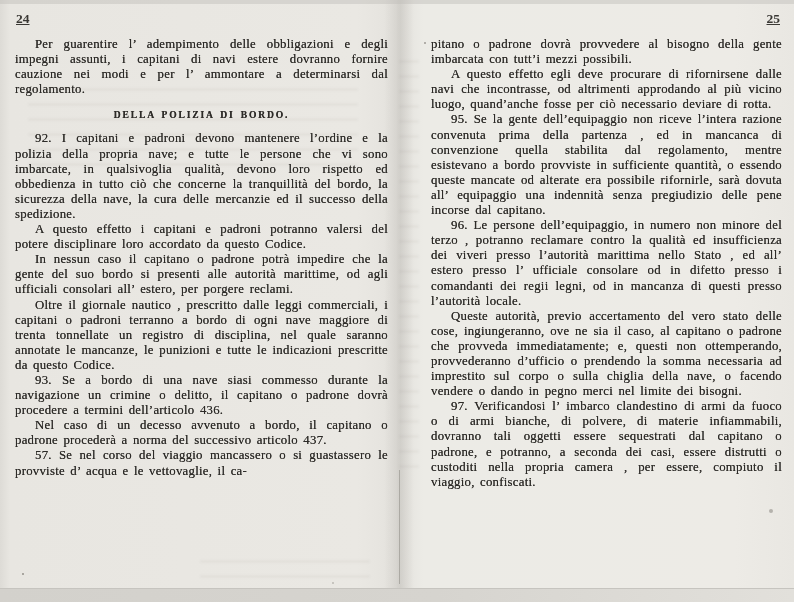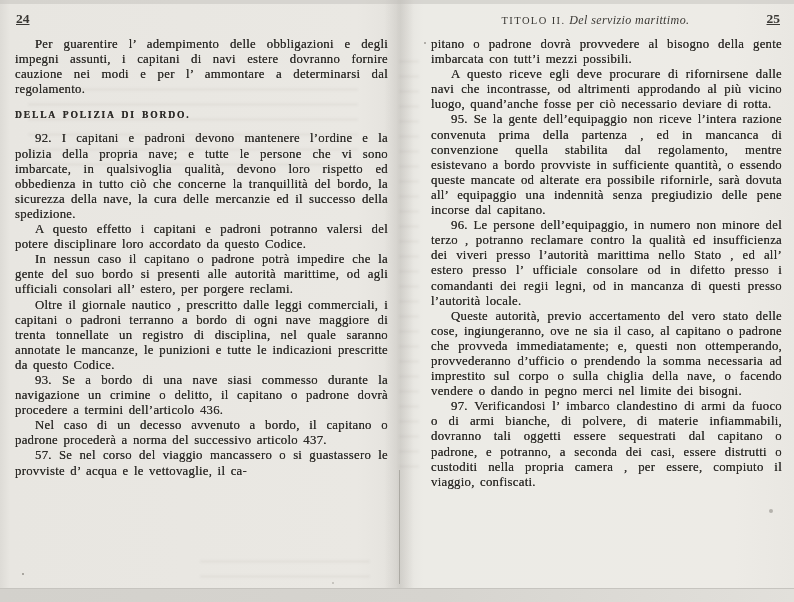--- a/index.html
+++ b/index.html
@@ -50,21 +50,21 @@
   .page-left .textcol{left:15px;right:9px;}
   .page-right .textcol{left:34px;right:12px;}
   .textcol p{margin:0;}
   .textcol p.para, .textcol p.article{text-indent:20px;}
   .textcol p.cont{text-indent:0;}
   .textcol p.chapter{
     text-align:center;text-indent:0;
     margin:13px 0 9px;font-size:13.5px;letter-spacing:2.5px;
   }
   .textcol p.section{
-    text-indent:0;
+    text-align:center;text-indent:0;
     margin:10px 0 9px;font-size:9.6px;font-weight:bold;letter-spacing:1.8px;
   }
   .artnum{font-weight:normal;}
   
   .gutter{
     position:absolute;top:0;bottom:13px;left:384px;width:30px;
     background:linear-gradient(to right,rgba(0,0,0,0) 0%,rgba(90,86,80,0.10) 45%,rgba(90,86,80,0.13) 55%,rgba(0,0,0,0) 100%);
     pointer-events:none;
   }
   .gutter-line{
@@ -114,29 +114,25 @@
         <p class="article"><span class="artnum">93. </span>Se a bordo di una nave siasi commesso durante la navigazione un crimine o delitto, il capitano o padrone dovrà procedere a termini dell’articolo 436.</p>
         <p class="para">Nel caso di un decesso avvenuto a bordo, il capitano o padrone procederà a norma del successivo articolo 437.</p>
         <p class="article"><span class="artnum">57. </span>Se nel corso del viaggio mancassero o si guastassero le provviste d’ acqua e le vettovaglie, il ca-</p>
       </div>
     <div class="ghost" style="left:28px;top:88px;width:330px;height:78px;"></div>
     <div class="ghost" style="left:200px;top:560px;width:170px;height:26px;"></div>
   </div>
 
   <div class="page page-right">
     <div class="pagehead">
-      <span class="runtitle">
-        <span class="rt-prefix">TITOLO II.</span>
-        <span class="rt-italic">Del servizio marittimo.</span>
-      </span>
       <span class="pagenum pn-right">25</span>
     </div>
     <div class="textcol" id="rightcol">
         <p class="cont">pitano o padrone dovrà provvedere al bisogno della gente imbarcata con tutt’i mezzi possibili.</p>
-        <p class="para">A questo riceve egli deve procurare di rifornirsene dalle navi che incontrasse, od altrimenti approdando al più vicino luogo, quand’anche fosse per ciò necessario deviare di rotta.</p>
+        <p class="para">A questo effetto egli deve procurare di rifornirsene dalle navi che incontrasse, od altrimenti approdando al più vicino luogo, quand’anche fosse per ciò necessario deviare di rotta.</p>
         <p class="article"><span class="artnum">95. </span>Se la gente dell’equipaggio non riceve l’intera razione convenuta prima della partenza , ed in mancanca di convenzione quella stabilita dal regolamento, mentre esistevano a bordo provviste in sufficiente quantità, o essendo queste mancate od alterate era possibile rifornirle, sarà dovuta all’ equipaggio una indennità senza pregiudizio delle pene incorse dal capitano.</p>
         <p class="article"><span class="artnum">96. </span>Le persone dell’equipaggio, in numero non minore del terzo , potranno reclamare contro la qualità ed insufficienza dei viveri presso l’autorità marittima nello Stato , ed all’ estero presso l’ ufficiale consolare od in difetto presso i comandanti dei regii legni, od in mancanza di questi presso l’autorità locale.</p>
         <p class="para">Queste autorità, previo accertamento del vero stato delle cose, ingiungeranno, ove ne sia il caso, al capitano o padrone che provveda immediatamente; e, questi non ottemperando, provvederanno d’ufficio o prendendo la somma necessaria ad imprestito sul corpo o sulla chiglia della nave, o facendo vendere o dando in pegno merci nel limite dei bisogni.</p>
         <p class="article"><span class="artnum">97. </span>Verificandosi l’ imbarco clandestino di armi da fuoco o di armi bianche, di polvere, di materie infiammabili, dovranno tali oggetti essere sequestrati dal capitano o padrone, e potranno, a seconda dei casi, essere distrutti o custoditi nella propria camera , per essere, compiuto il viaggio, confiscati.</p>
       </div>
     <div class="ghost" style="left:2px;top:60px;width:20px;height:420px;"></div>
   </div>
 
   <div class="gutter"></div>
   <div class="gutter-line"></div>

